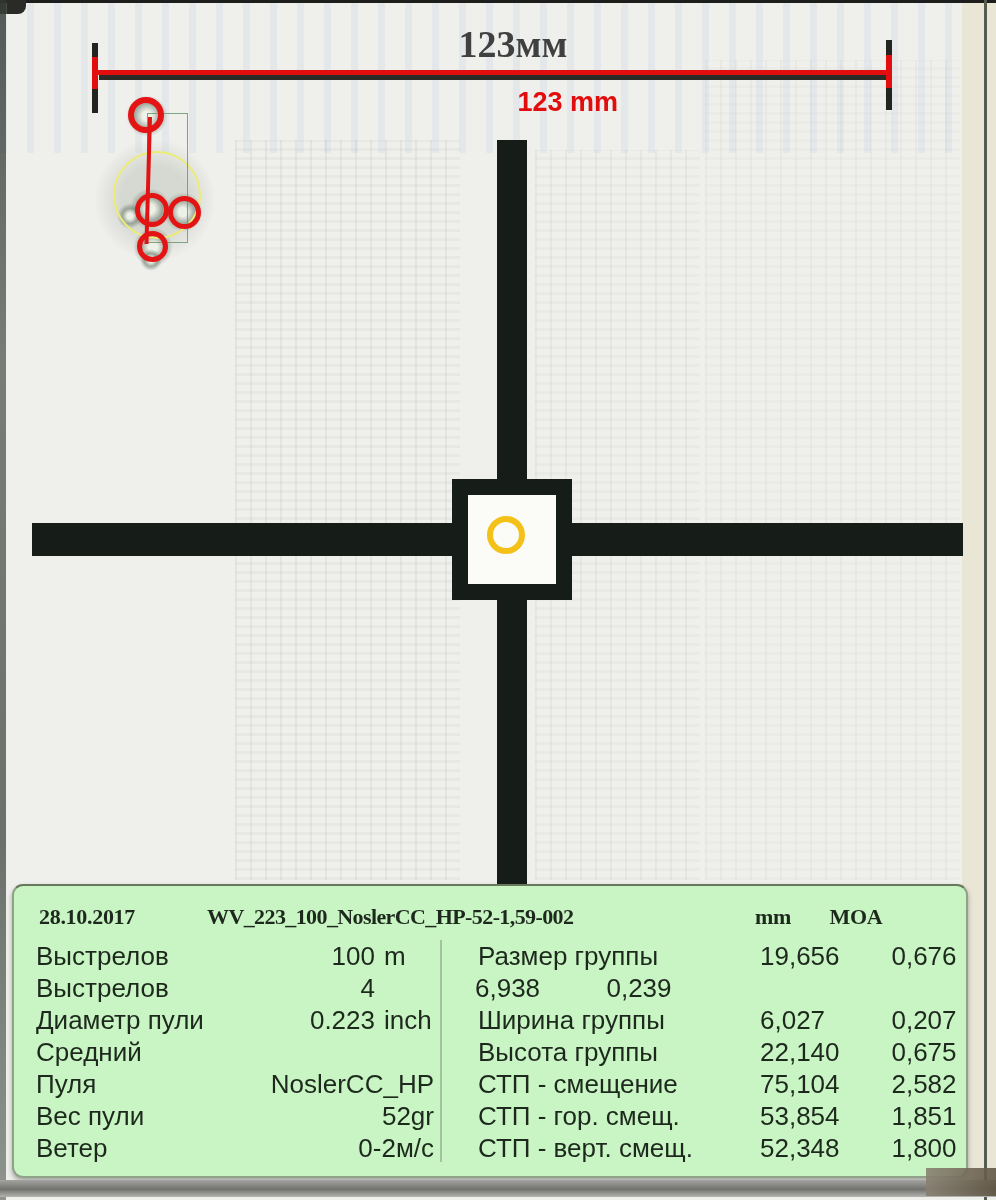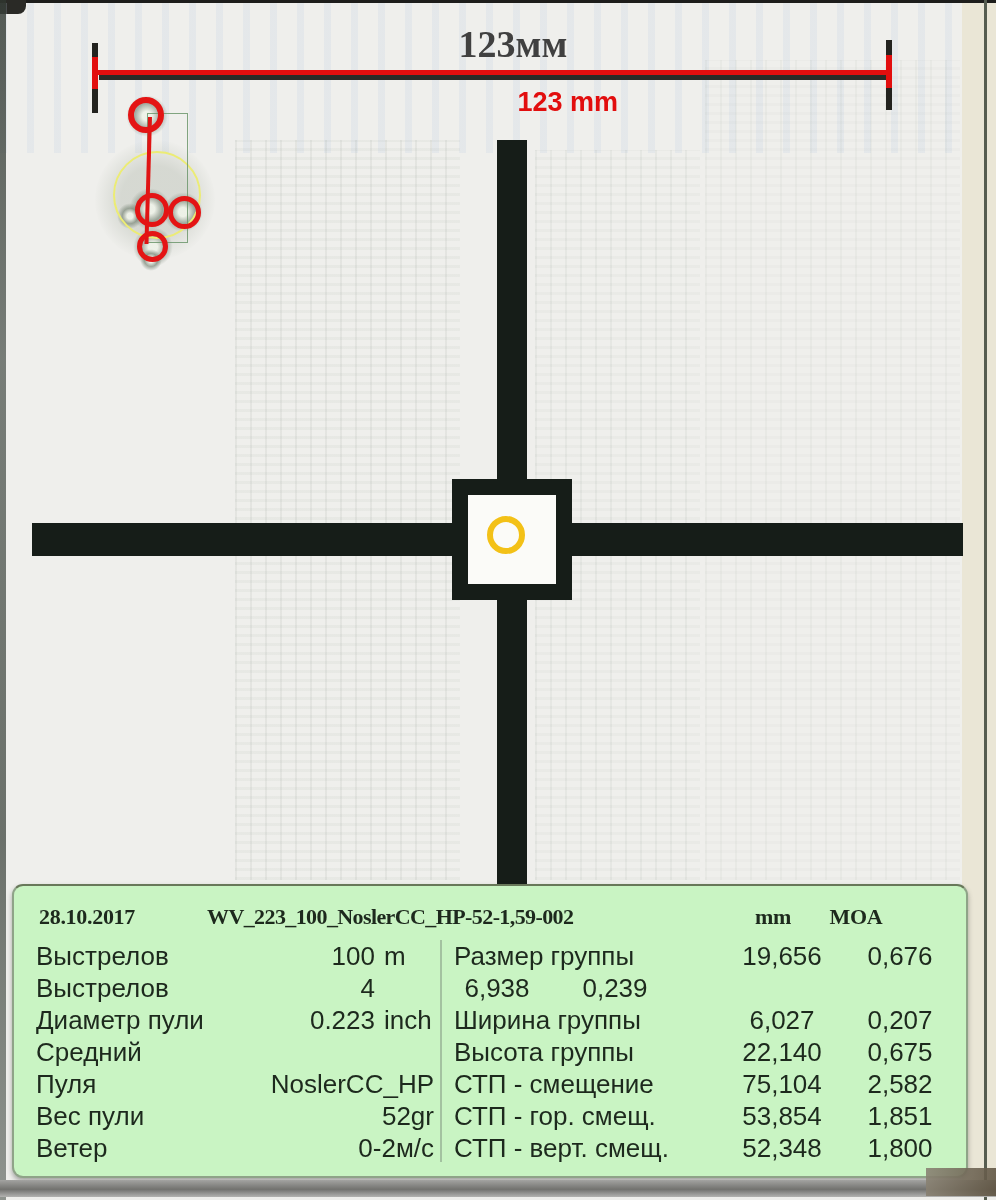--- a/index.html
+++ b/index.html
@@ -75,28 +75,28 @@
   .stats-table{left:12px;top:884px;width:956px;height:294px;box-sizing:border-box;
        background:#c9f4c3;border:2px solid #8fa388;border-top-color:#68785a;border-radius:11px;
        box-shadow:0 3px 5px rgba(70,70,68,.45);color:#1d291d;}
   .th{position:absolute;top:14px;height:34px;line-height:34px;font-weight:bold;font-size:22px;letter-spacing:-.3px;font-family:Liberation Serif, serif;}
   .th-date{left:25px;}
   .th-title{left:193px;letter-spacing:-.6px;}
   .th-mm{left:713px;width:92px;text-align:center;}
   .th-moa{left:794px;width:96px;text-align:center;}
   .col-divider{position:absolute;left:426px;top:54px;width:2px;height:222px;background:#a3c2a0;}
   .info-col{position:absolute;left:22px;top:54px;width:398px;}
-  .stat-col{position:absolute;left:437px;top:54px;width:497px;}
+  .stat-col{position:absolute;left:461px;top:54px;width:497px;}
   .row{display:flex;align-items:center;height:32px;font-size:26px;white-space:pre;}
   .info-lbl{flex:0 0 auto;}
   .info-val{flex:1;text-align:right;}
   .info-unit{flex:0 0 50px;margin-left:9px;}
   .info-unit:empty{flex:0 0 0;margin-left:0;}
   .stat-lbl{flex:1;padding-left:3px;}
-  .stat-mm{flex:0 0 92px;text-align:center;}
+  .stat-mm{flex:0 0 92px;}
   .stat-moa{flex:0 0 96px;text-align:center;margin-left:24px;}
 </style>
 </head>
 <body>
 
 <div class="abs top-edge"></div>
 <div class="abs top-corner-blob"></div>
 <div class="abs streaks-top"></div>
 <div class="abs ghost ghost1"></div>
 <div class="abs ghost ghost2"></div>

